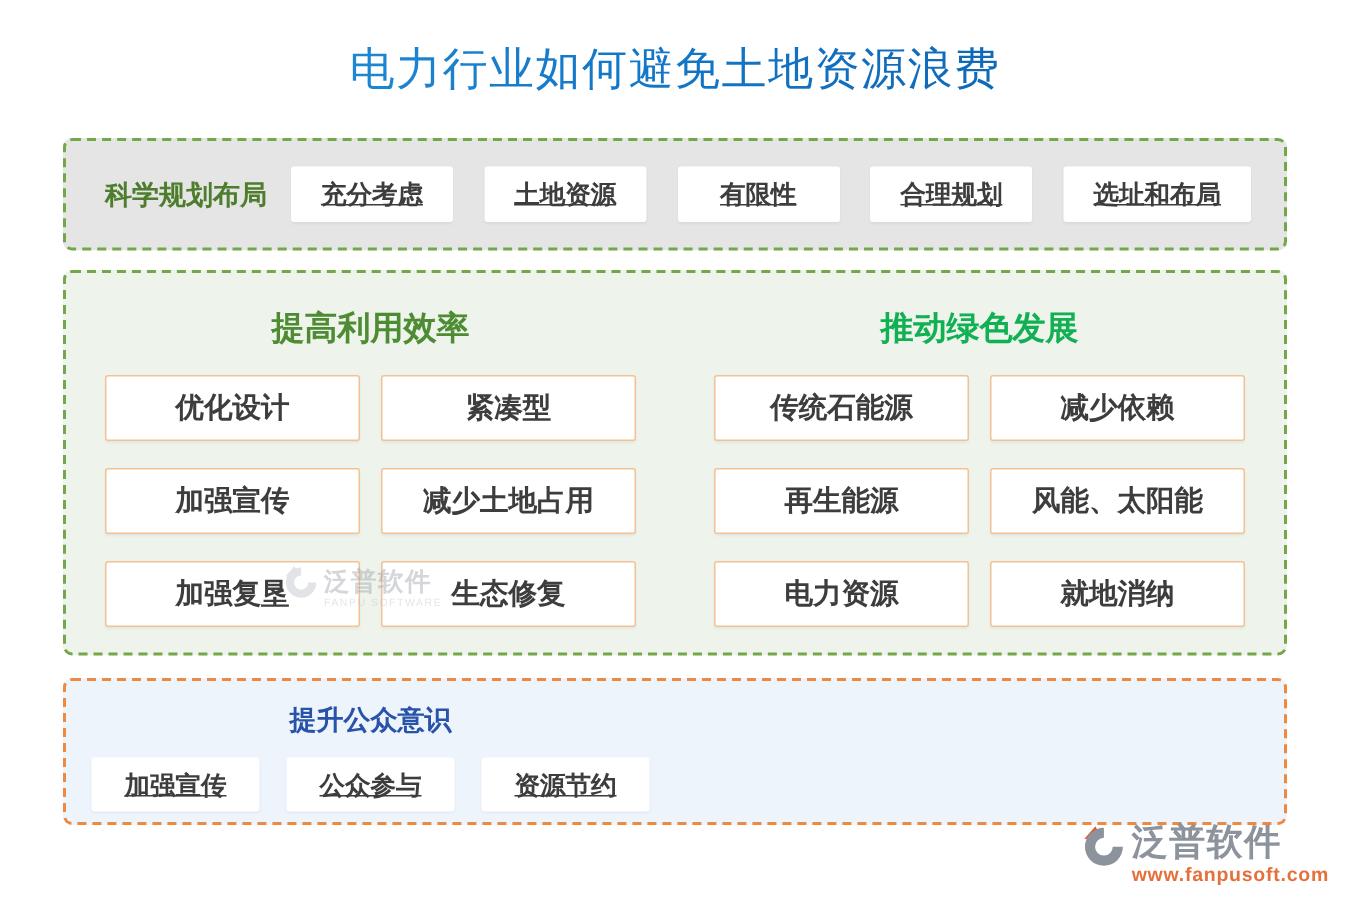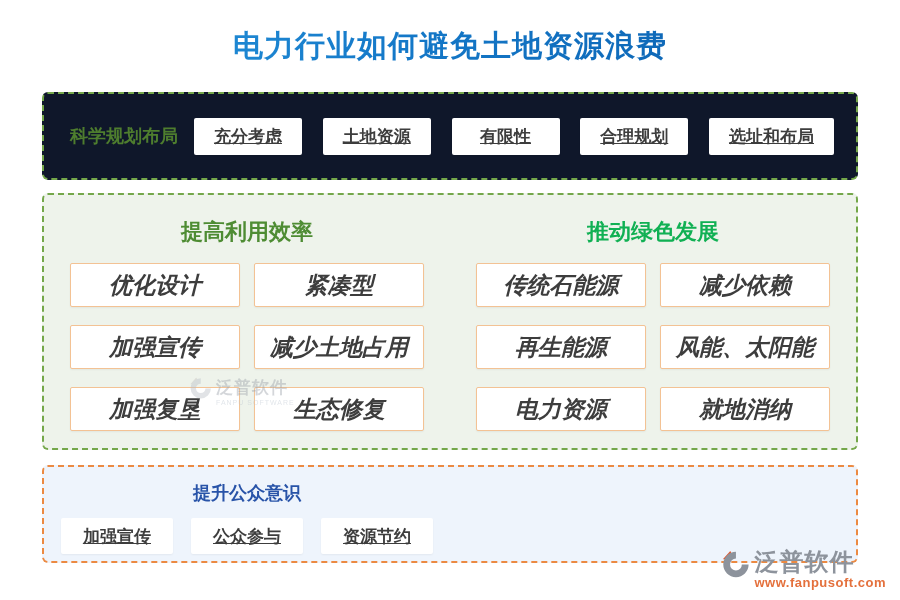--- a/index.html
+++ b/index.html
@@ -7,41 +7,41 @@
   body {
     font-family: "Liberation Sans", "DejaVu Sans", sans-serif;
     position: relative;
   }
 
   
   .page-title {
     margin-top: 26px;
     text-align: center;
     font-size: 30px;
-    font-weight: bold;
+    font-weight: normal;
     letter-spacing: 1px;
     background: linear-gradient(90deg, #2a9be0 0%, #1478c8 45%, #0a5cab 100%);
     -webkit-background-clip: text;
     background-clip: text;
     -webkit-text-fill-color: transparent;
     color: #1173c2;
   }
 
   
   .section {
     width: 816px;
     margin: 0 auto;
     border-radius: 6px;
   }
 
   
   .sec1 {
     margin-top: 25px;
-    height: 88px;
-    background: #0f172a;
+    height: 75px;
+    background: #e5e5e5;
     border: 2px dashed #74a74a;
     display: flex;
     align-items: center;
     padding: 0 22px 0 26px;
   }
   .sec1-label {
     font-size: 18px;
     font-weight: bold;
     color: #4e7d2e;
     white-space: nowrap;
@@ -96,27 +96,26 @@
     gap: 18px 14px;
     justify-content: center;
   }
   .box {
     background: #ffffff;
     border: 1px solid #f3c294;
     height: 44px;
     display: flex;
     align-items: center;
     justify-content: center;
-    font-size: 23px;
+    font-size: 19px;
     font-weight: bold;
     color: #3d3d3d;
     border-radius: 2px;
     box-shadow: 0 1px 2px rgba(0,0,0,0.05);
     white-space: nowrap;
-    font-style: italic;
   }
 
   
   .sec3 {
     margin-top: 15px;
     height: 98px;
     background: #eef4fc;
     border: 2px dashed #ec8a42;
     display: flex;
   }

